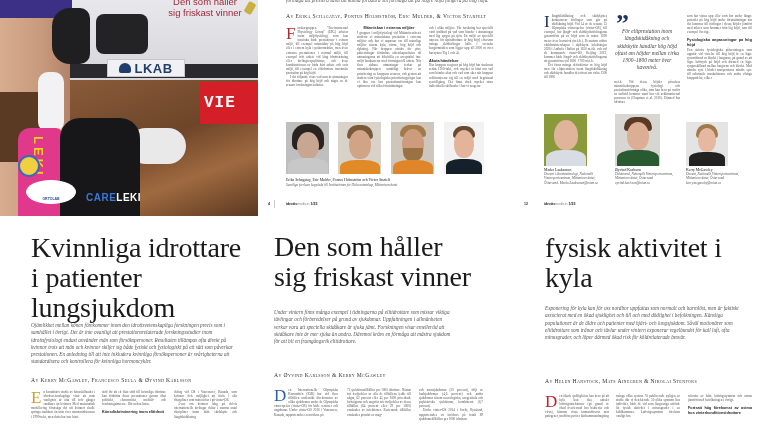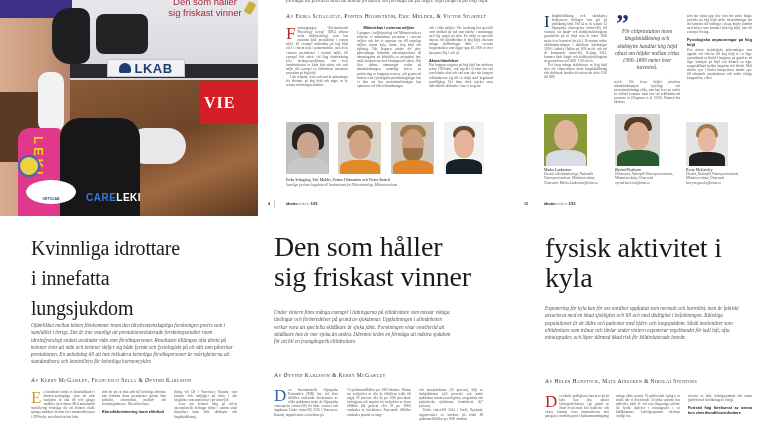--- a/index.html
+++ b/index.html
@@ -20,35 +20,35 @@
   #cover .hat { position:absolute; left:0; top:0; width:72px; height:18px; background:#3b2f86; }
   #cover .hair { position:absolute; left:0; top:92px; width:40px; height:70px; background:#5b3a24; }
   #cover .glove { position:absolute; left:60px; top:118px; width:80px; height:98px; background:#17171a; border-radius: 20px 20px 0 0; }
   #cover .glove-white { position:absolute; left:38px; top:72px; width:26px; height:60px; background:#f2f2f4; border-radius:10px; }
   #cover .jacket { position:absolute; left:18px; top:128px; width:50px; height:88px; background:#e0388a; border-radius: 12px 12px 0 0; border-right: 4px solid #d6e04a; }
   #cover .jacket-text { position:absolute; left:46px; top:136px; font-family:"Liberation Sans",sans-serif; font-weight:bold; font-size:13px; color:#f4d020; transform: rotate(90deg); transform-origin: left top; letter-spacing:3px; }
   #cover .lkab { position:absolute; left:107px; top:59px; width:78px; height:18px; background:#f1f1f3; border:1px solid #c8c8cc; display:flex; align-items:center; justify-content:center; gap:3px; }
   #cover .lkab-mark { width:12px; height:10px; background:#1f3e6e; border-radius:6px 6px 2px 2px; }
   #cover .lkab-text { font-family:"Liberation Sans",sans-serif; font-weight:bold; font-size:13px; color:#1f3e6e; letter-spacing:0.5px; }
   #cover .vie { position:absolute; left:200px; top:82px; width:58px; height:42px; background:#d41f28; display:flex; align-items:center; padding-left:4px; }
-  #cover .vie-text { font-family:Liberation Serif, serif; font-weight:bold; font-size:16px; color:#fff; letter-spacing:1px; }
+  #cover .vie-text { font-family:Liberation Mono, monospace; font-weight:bold; font-size:16px; color:#fff; letter-spacing:1px; }
   #cover .teaser { position:absolute; left:150px; top:-4px; width:110px; text-align:center; font-family:"Liberation Sans",sans-serif; font-size:9.5px; line-height:11px; color:#a0283c; }
   #cover .badge { position:absolute; left:18px; top:155px; width:22px; height:22px; border-radius:50%; background:#f0d040; border:2px solid #3a6ac0; }
   #cover .ortolab { position:absolute; left:26px; top:180px; width:50px; height:24px; border-radius:50%; background:#fff; display:flex; align-items:flex-end; justify-content:center; padding-bottom:3px; }
   #cover .ortolab-text { font-family:"Liberation Sans",sans-serif; font-size:3.5px; color:#1b4f9e; font-weight:bold; }
   #cover .alfacare { position:absolute; left:86px; top:192px; font-family:"Liberation Sans",sans-serif; font-weight:bold; font-size:10px; color:#fff; letter-spacing:0.5px; }
   #cover .alfacare span.alfa { color:#3a78d8; }
   #cover .bolt { position:absolute; left:246px; top:2px; width:8px; height:12px; background:#c9b040; border-radius:2px; transform:rotate(30deg); }
 
   
   .byline { position:absolute; font-variant: small-caps; font-size:5.6px; letter-spacing:0.4px; color:#333; white-space:nowrap; }
   .col { position:absolute; font-size:3.3px; line-height:4.1px; color:#555; text-align:justify; }
   .dropcap { float:left; font-size:17px; line-height:14px; margin:1px 2px 0 0; }
   .subhead { font-family:"Liberation Sans",sans-serif; font-weight:bold; font-size:3.8px; line-height:4.6px; color:#222; margin-top:4px; }
-  .title { position:absolute; font-size:20px; line-height:30px; color:#1b1b1b; letter-spacing:-0.2px; }
+  .title { position:absolute; font-size:28px; line-height:30px; color:#1b1b1b; letter-spacing:-0.2px; }
   .lede { position:absolute; font-style:italic; font-size:5.2px; line-height:7.3px; color:#555; }
   .page-no { position:absolute; font-family:"Liberation Sans",sans-serif; font-size:3.6px; color:#333; font-weight:bold; }
   .footer-mag { position:absolute; font-family:"Liberation Sans",sans-serif; font-size:3.6px; color:#333; }
   .footer-mag b { color:#222; }
   .footer-mag i { color:#8a8a8a; font-style:normal; }
   .cap-name { position:absolute; font-size:3.8px; color:#222; white-space:nowrap; }
   .cap-role { position:absolute; font-size:3.4px; line-height:4.4px; color:#555; font-style:italic; }
   .photo { position:absolute; overflow:hidden; }
   .photo .head { position:absolute; border-radius:50% 50% 45% 45%; }
   .photo .hair { position:absolute; }
@@ -194,21 +194,21 @@
   <div class="cap-name" style="left:172px; top:168px;">Kerry McGawley</div>
   <div class="cap-role" style="left:172px; top:172px; width:64px;">Docent, Nationellt Vintersportcentrum, Mittuniversitetet, Östersund kerry.mcgawley@miun.se</div>
 
   <div class="page-no" style="left:10px; top:202px;">12</div>
   <div class="footer-mag" style="left:30px; top:202px;"><b>idrotts</b><i>medicin</i> <b>1/23</b></div>
 </div>
 
 <div class="panel" id="b1">
   <div class="title" style="left:31px; top:17px;">
     <div>Kvinnliga idrottare</div>
-    <div>i innefatta</div>
+    <div>i patienter</div>
     <div>lungsjukdom</div>
   </div>
   <div class="lede" style="left:31px; top:106px; width:206px;">Ojämlikhet mellan könen förekommer inom den idrottsvetenskapliga forskningen precis som i samhället i övrigt. Det är inte ovanligt att prestationsrelaterade forskningsstudier inom idrottsfysiologi endast använder män som försökspersoner. Resultaten tillämpas ofta direkt på kvinnor trots att män och kvinnor skiljer sig både fysiskt och fysiologiskt på ett sätt som påverkar prestationen. En anledning till att inte inkludera kvinnliga försökspersoner är svårigheterna att standardisera och kontrollera för kvinnliga hormoncykler.</div>
   <div class="byline" style="left:31px; top:161px;">Av Kerry McGawley, Francesco Sella &amp; Øyvind Karlsson</div>
 
   <div class="col" style="left:31px; top:174px; width:64px; height:42px;">
     <span class="dropcap" style="color:#c9a227;">E</span>
     <span>n kvantitativ studie av könsskillnader i idrottsvetenskapliga visar att män vanligtvis är åtta till tolv gånger snabbare än kvinnor. Med matematisk modellering förutsågs det att kvinnor skulle springa snabbare än män över maratondistansen i 1990-talet, men detta har inte hänt.</span>
   </div>
   <div class="col" style="left:102px; top:174px; width:64px; height:42px;">

